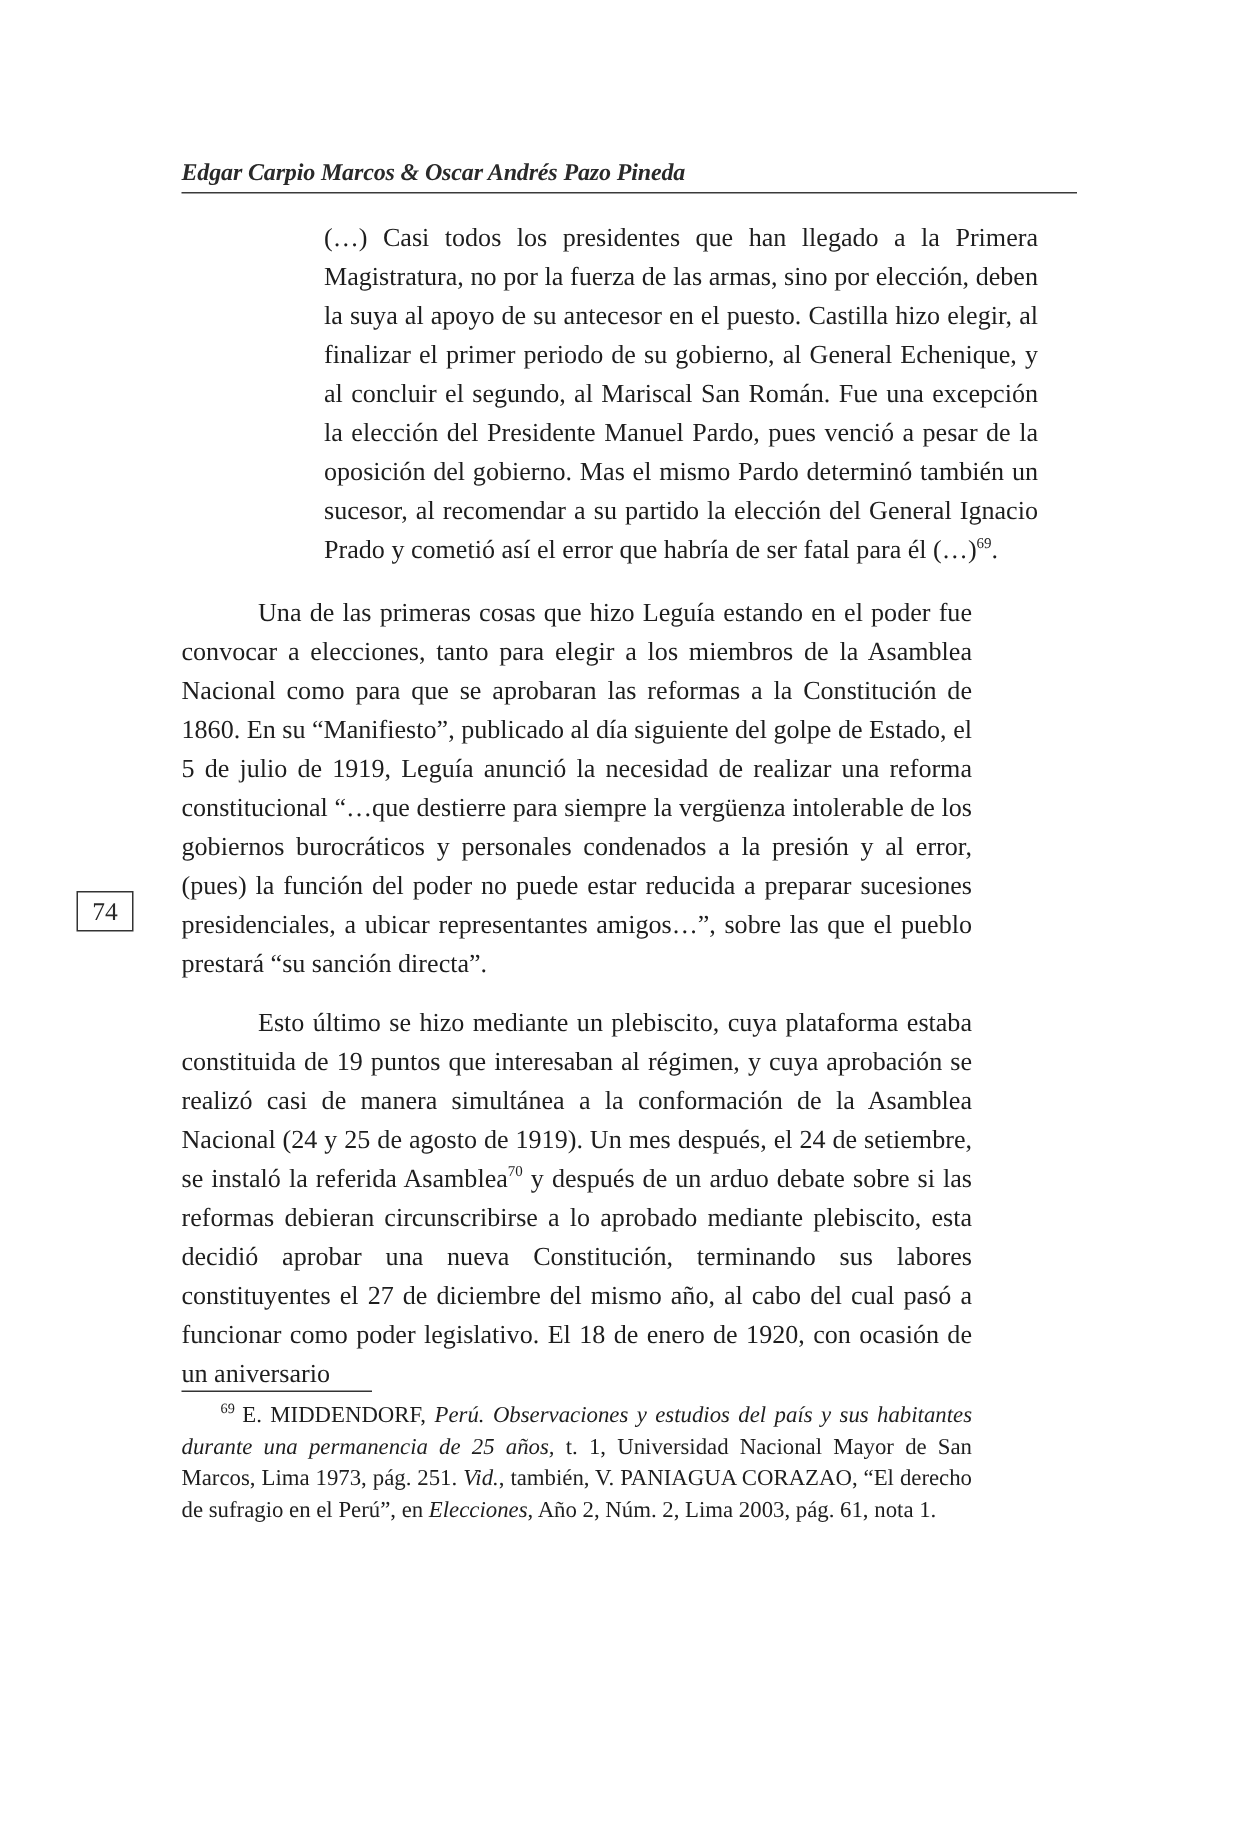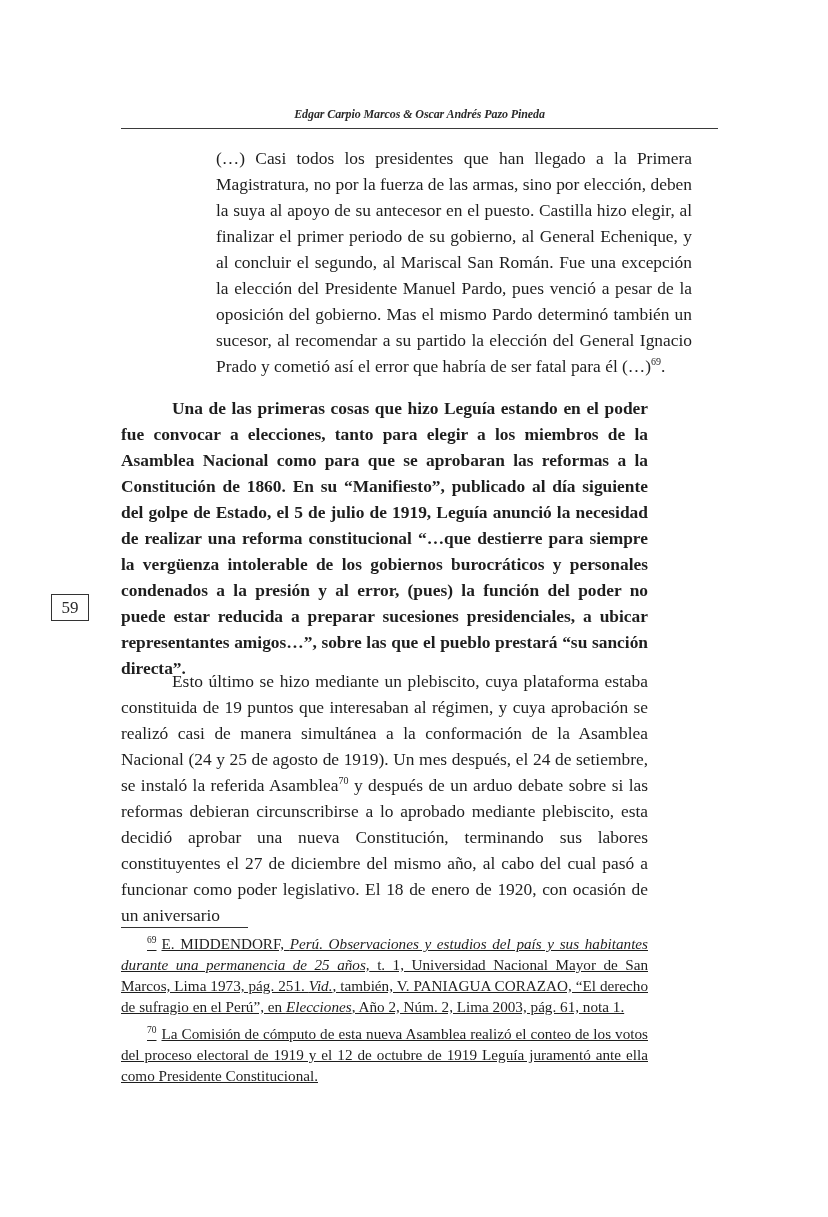--- a/index.html
+++ b/index.html
@@ -13,24 +13,24 @@
       position: relative;
       overflow: hidden;
       font-family: "Liberation Serif", "DejaVu Serif", serif;
       color: #1e1e1e;
     }
     .running-header {
       position: absolute;
       left: 121px;
       top: 107px;
       width: 597px;
-      text-align: center;
+      text-align: left;
       font-style: italic;
       font-weight: bold;
-      font-size: 12px;
+      font-size: 16px;
       letter-spacing: -0.1px;
       color: #2a2a2a;
     }
     .header-rule {
       position: absolute;
       left: 121px;
       top: 128px;
       width: 597px;
       height: 0;
       border-top: 1.6px solid #3a3a3a;
@@ -63,21 +63,21 @@
       width: 476px;
       font-size: 17.4px;
       line-height: 26px;
       text-align: justify;
       margin-left: 44px;
     }
     .para {
       margin: 0;
       text-indent: 51px;
     }
-    #para1 { top: 395px; font-weight: bold; }
+    #para1 { top: 395px; }
     #para2 { top: 668px; }
     sup {
       font-size: 10px;
       line-height: 0;
       vertical-align: 7px;
     }
     .footnote-rule {
       position: absolute;
       left: 121px;
       top: 927px;
@@ -86,52 +86,50 @@
       border-top: 1.4px solid #333;
     }
     .footnotes {
       position: absolute;
       left: 121px;
       top: 933px;
       width: 527px;
       font-size: 15.2px;
       line-height: 21px;
       text-align: justify;
-      text-decoration: underline;
     }
     .footnote {
       margin: 0 0 6px 0;
       text-indent: 26px;
     }
     .fn-mark {
       font-size: 9.5px;
       vertical-align: 6px;
       line-height: 0;
       margin-right: 5px;
     }
     .it { font-style: italic; }
   </style>
 </head>
 <body>
 
 <div class="running-header">Edgar Carpio Marcos &amp; Oscar Andrés Pazo Pineda</div>
 <div class="header-rule"></div>
 
-<div class="page-number-box">59</div>
+<div class="page-number-box">74</div>
 
 <div class="quote-block">
   <span>(…) Casi todos los presidentes que han llegado a la Primera Magistratura, no por la fuerza de las armas, sino por elección, deben la suya al apoyo de su antecesor en el puesto. Castilla hizo elegir, al finalizar el primer periodo de su gobierno, al General Echenique, y al concluir el segundo, al Mariscal San Román. Fue una excepción la elección del Presidente Manuel Pardo, pues venció a pesar de la oposición del gobierno. Mas el mismo Pardo determinó también un sucesor, al recomendar a su partido la elección del General Ignacio Prado y cometió así el error que habría de ser fatal para él (…)</span><sup>69</sup><span>.</span>
 </div>
 
 <div class="text-col" id="para1">
   <p class="para">Una de las primeras cosas que hizo Leguía estando en el poder fue convocar a elecciones, tanto para elegir a los miembros de la Asamblea Nacional como para que se aprobaran las reformas a la Constitución de 1860. En su “Manifiesto”, publicado al día siguiente del golpe de Estado, el 5 de julio de 1919, Leguía anunció la necesidad de realizar una reforma constitucional “…que destierre para siempre la vergüenza intolerable de los gobiernos burocráticos y personales condenados a la presión y al error, (pues) la función del poder no puede estar reducida a preparar sucesiones presidenciales, a ubicar representantes amigos…”, sobre las que el pueblo prestará “su sanción directa”.</p>
 </div>
 
 <div class="text-col" id="para2">
   <p class="para"><span>Esto último se hizo mediante un plebiscito, cuya plataforma estaba constituida de 19 puntos que interesaban al régimen, y cuya aprobación se realizó casi de manera simultánea a la conformación de la Asamblea Nacional (24 y 25 de agosto de 1919). Un mes después, el 24 de setiembre, se instaló la referida Asamblea</span><sup>70</sup><span> y después de un arduo debate sobre si las reformas debieran circunscribirse a lo aprobado mediante plebiscito, esta decidió aprobar una nueva Constitución, terminando sus labores constituyentes el 27 de diciembre del mismo año, al cabo del cual pasó a funcionar como poder legislativo. El 18 de enero de 1920, con ocasión de un aniversario</span></p>
 </div>
 
 <div class="footnote-rule"></div>
 
 <div class="footnotes">
   <p class="footnote"><span class="fn-mark">69</span><span>E. MIDDENDORF, </span><span class="it">Perú. Observaciones y estudios del país y sus habitantes durante una permanencia de 25 años,</span><span> t. 1, Universidad Nacional Mayor de San Marcos, Lima 1973, pág. 251. </span><span class="it">Vid.</span><span>, también, V. PANIAGUA CORAZAO, “El derecho de sufragio en el Perú”, en </span><span class="it">Elecciones</span><span>, Año 2, Núm. 2, Lima 2003, pág. 61, nota 1.</span></p>
-  <p class="footnote"><span class="fn-mark">70</span><span>La Comisión de cómputo de esta nueva Asamblea realizó el conteo de los votos del proceso electoral de 1919 y el 12 de octubre de 1919 Leguía juramentó ante ella como Presidente Constitucional.</span></p>
 </div>
 
 </body></html>

